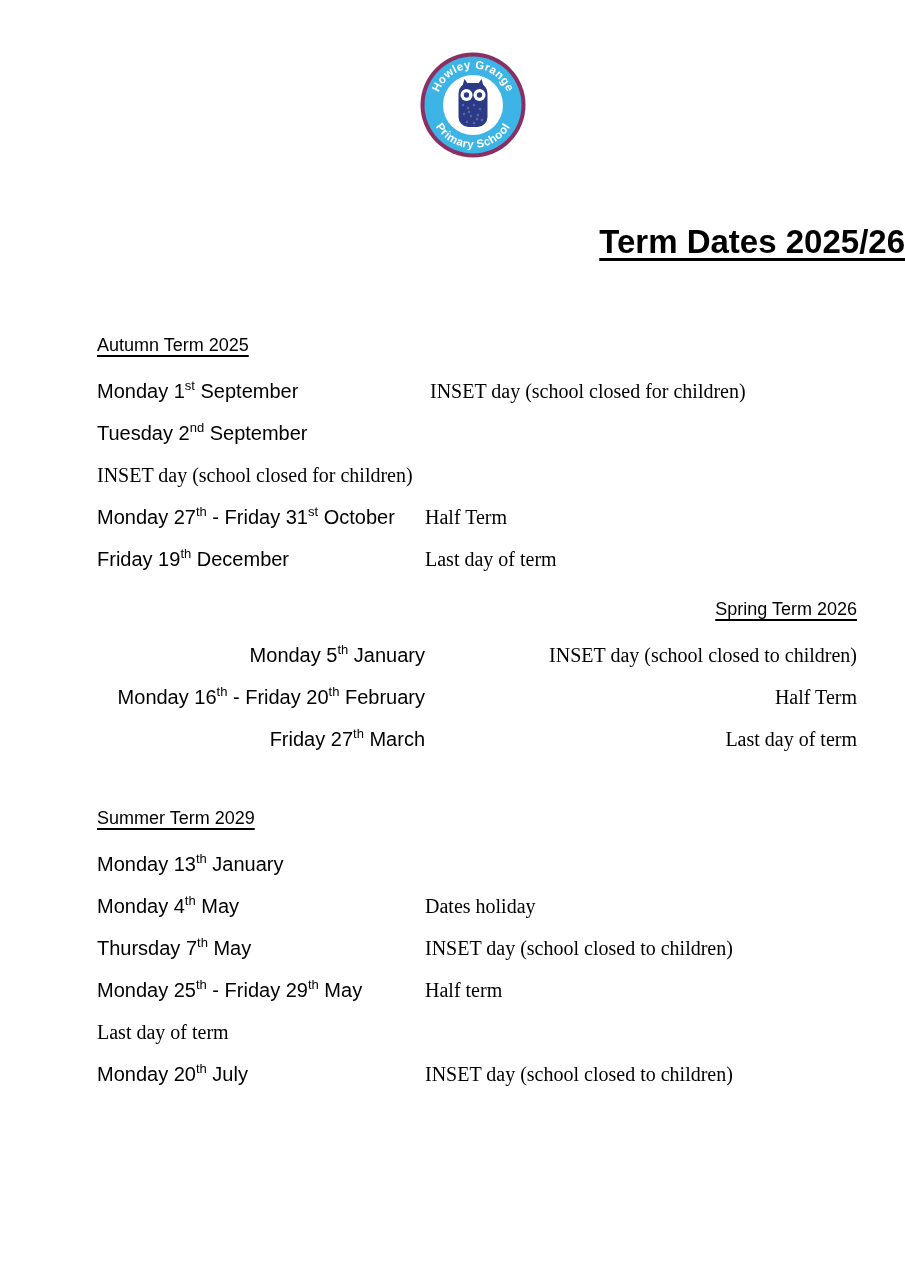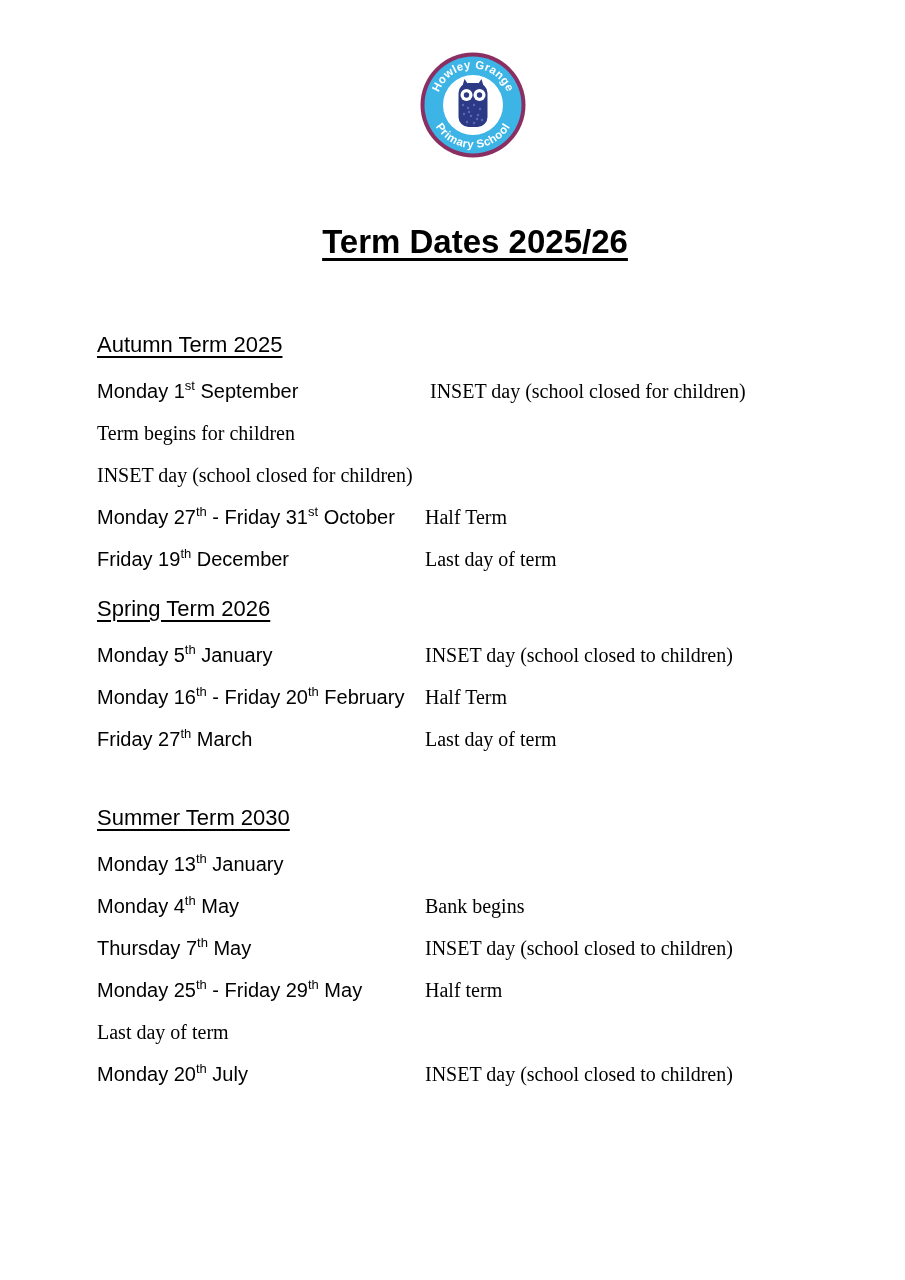--- a/index.html
+++ b/index.html
@@ -24,40 +24,40 @@
     font-weight: bold;
     font-size: 11.5px;
     letter-spacing: 0.4px;
   }
   .title {
     position: absolute;
     top: 221px;
     left: 45px;
     width: 860px;
     margin: 0;
-    text-align: center;
+    text-align: right;
     font-size: 33px;
     font-weight: bold;
     line-height: 42px;
     text-decoration: underline;
     text-decoration-thickness: 3px;
     text-underline-offset: 5px;
   }
   #sections {
     position: absolute;
     top: 331px;
     left: 97px;
     width: 760px;
   }
   .section { margin: 0; }
-  #sections .section:nth-of-type(2) { margin-top: 23px; }
+  #sections .section:nth-of-type(2) { margin-top: 23px; text-align: right; }
   #sections .section:nth-of-type(3) { margin-top: 52px; }
   .heading {
     margin: 0 0 19px 0;
-    font-size: 22px;
+    font-size: 18px;
     font-weight: normal;
     line-height: 28px;
     text-decoration: underline;
     text-decoration-thickness: 2px;
     text-underline-offset: 4px;
   }
   .row {
     display: flex;
     margin-bottom: 16px;
     font-size: 20px;
@@ -124,21 +124,21 @@
   <h1 class="title">Term Dates 2025/26</h1>
 
   <div id="sections">
       <section class="section">
         <h2 class="heading">Autumn Term 2025</h2>
         <div class="row">
           <div class="date"><span>Monday 1</span><sup>st</sup><span> September</span></div>
           <div class="desc"> INSET day (school closed for children)</div>
         </div>
         <div class="row">
-          <div class="desc">Term begins for children</div>
+          <div class="date"><span>Tuesday 2</span><sup>nd</sup><span> September</span></div>
         </div>
         <div class="row">
           <div class="desc">INSET day (school closed for children)</div>
         </div>
         <div class="row">
           <div class="date"><span>Monday 27</span><sup>th</sup><span> - Friday 31</span><sup>st</sup><span> October</span></div>
           <div class="desc">Half Term</div>
         </div>
         <div class="row">
           <div class="date"><span>Friday 19</span><sup>th</sup><span> December</span></div>
@@ -154,27 +154,27 @@
         <div class="row">
           <div class="date"><span>Monday 16</span><sup>th</sup><span> - Friday 20</span><sup>th</sup><span> February</span></div>
           <div class="desc">Half Term</div>
         </div>
         <div class="row">
           <div class="date"><span>Friday 27</span><sup>th</sup><span> March</span></div>
           <div class="desc">Last day of term</div>
         </div>
       </section>
       <section class="section">
-        <h2 class="heading">Summer Term 2030</h2>
+        <h2 class="heading">Summer Term 2029</h2>
         <div class="row">
           <div class="date"><span>Monday 13</span><sup>th</sup><span> January</span></div>
         </div>
         <div class="row">
           <div class="date"><span>Monday 4</span><sup>th</sup><span> May</span></div>
-          <div class="desc">Bank begins</div>
+          <div class="desc">Dates holiday</div>
         </div>
         <div class="row">
           <div class="date"><span>Thursday 7</span><sup>th</sup><span> May</span></div>
           <div class="desc">INSET day (school closed to children)</div>
         </div>
         <div class="row">
           <div class="date"><span>Monday 25</span><sup>th</sup><span> - Friday 29</span><sup>th</sup><span> May</span></div>
           <div class="desc">Half term</div>
         </div>
         <div class="row">

